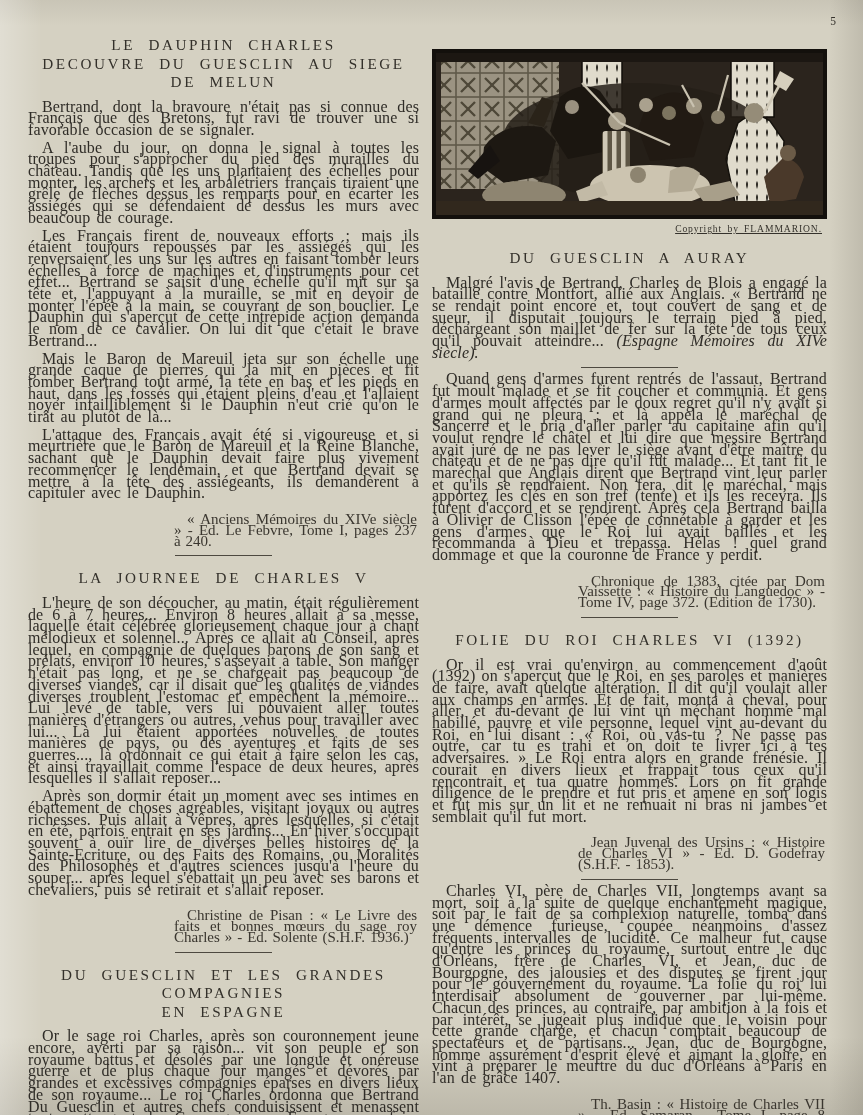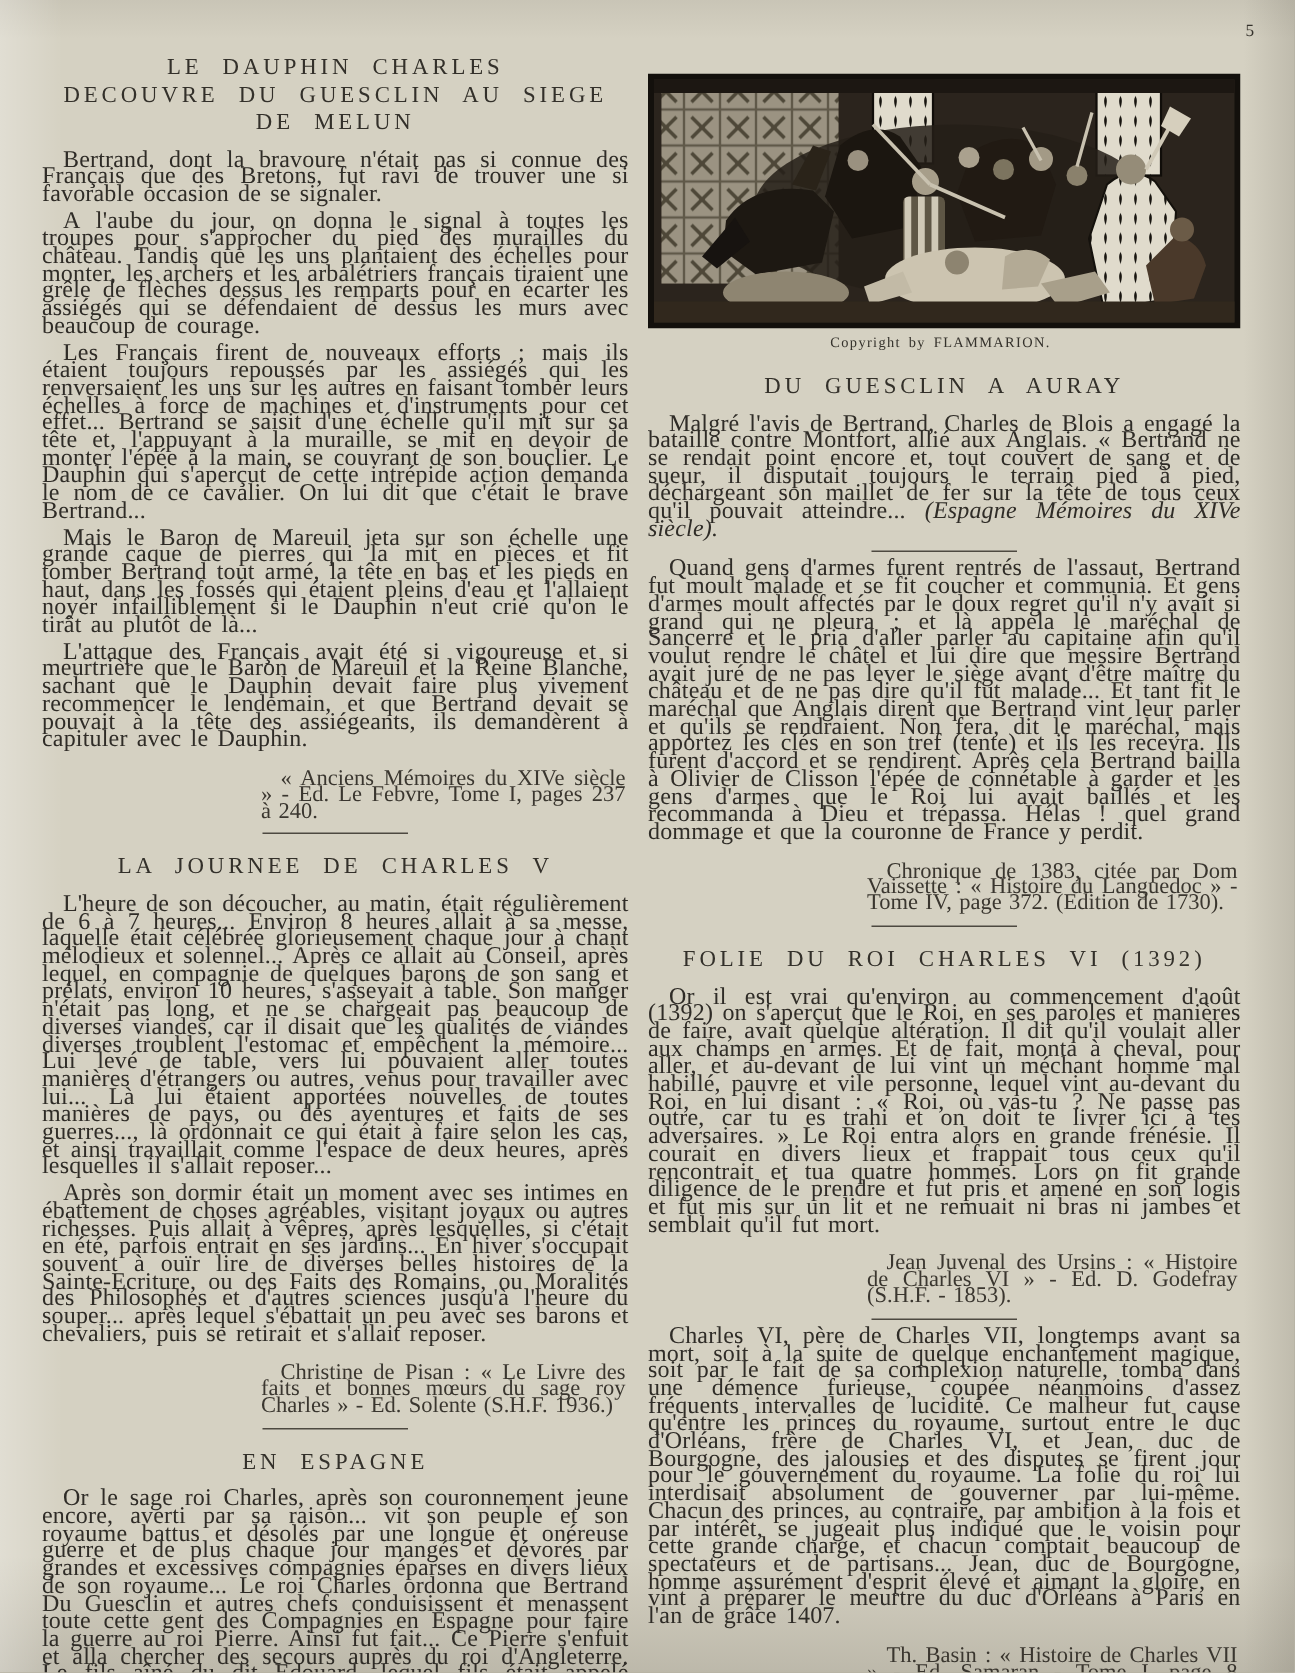--- a/index.html
+++ b/index.html
@@ -39,55 +39,56 @@
     word-spacing:1.2px;color:#3a362f;
     margin:15px 2px 9px 146px;
   }
   .divider{
     border:none;border-top:1px solid #4d4940;
     width:97px;margin:9px auto 5px;height:0;
   }
   .photo-figure{margin:15px 0 0 0;}
   .photo{display:block;width:395px;height:170px;}
   .photo-caption{
-    text-align:center;font-size:9.6px;letter-spacing:.9px;
-    word-spacing:2px;color:#35322c;margin:4px 5px 15px 0;
+    text-align:right;font-size:9.6px;letter-spacing:.9px;
+    word-spacing:2px;color:#35322c;margin:4px 5px 15px 0;text-decoration:underline;
   }
 </style>
 </head>
 <body>
 
 <div class="page">
   <div class="page-number">5</div>
 
   <div class="columns">
 
     <div class="col-left">
 
       <h2 class="head">
         <span class="head-line">LE DAUPHIN CHARLES</span>
         <span class="head-line">DECOUVRE DU GUESCLIN AU SIEGE DE MELUN</span>
       </h2>
       <p class="body">Bertrand, dont la bravoure n'était pas si connue des Français que des Bretons, fut ravi de trouver une si favorable occasion de se signaler.</p>
       <p class="body">A l'aube du jour, on donna le signal à toutes les troupes pour s'approcher du pied des murailles du château. Tandis que les uns plantaient des échelles pour monter, les archers et les arbalétriers français tiraient une grêle de flèches dessus les remparts pour en écarter les assiégés qui se défendaient de dessus les murs avec beaucoup de courage.</p>
       <p class="body">Les Français firent de nouveaux efforts ; mais ils étaient toujours repoussés par les assiégés qui les renversaient les uns sur les autres en faisant tomber leurs échelles à force de machines et d'instruments pour cet effet... Bertrand se saisit d'une échelle qu'il mit sur sa tête et, l'appuyant à la muraille, se mit en devoir de monter l'épée à la main, se couvrant de son bouclier. Le Dauphin qui s'aperçut de cette intrépide action demanda le nom de ce cavalier. On lui dit que c'était le brave Bertrand...</p>
       <p class="body">Mais le Baron de Mareuil jeta sur son échelle une grande caque de pierres qui la mit en pièces et fit tomber Bertrand tout armé, la tête en bas et les pieds en haut, dans les fossés qui étaient pleins d'eau et l'allaient noyer infailliblement si le Dauphin n'eut crié qu'on le tirât au plutôt de là...</p>
-      <p class="body">L'attaque des Français avait été si vigoureuse et si meurtrière que le Baron de Mareuil et la Reine Blanche, sachant que le Dauphin devait faire plus vivement recommencer le lendemain, et que Bertrand devait se pouvait à la tête des assiégeants, ils demandèrent à capituler avec le Dauphin.</p>
+      <p class="body">L'attaque des Français avait été si vigoureuse et si meurtrière que le Baron de Mareuil et la Reine Blanche, sachant que le Dauphin devait faire plus vivement recommencer le lendemain, et que Bertrand devait se mettre à la tête des assiégeants, ils demandèrent à capituler avec le Dauphin.</p>
       <div class="citation">« Anciens Mémoires du XIVe siècle » - Ed. Le Febvre, Tome I, pages 237 à 240.</div>
 
       <hr class="divider">
 
       <h2 class="head">LA JOURNEE DE CHARLES V</h2>
       <p class="body">L'heure de son découcher, au matin, était régulièrement de 6 à 7 heures... Environ 8 heures allait à sa messe, laquelle était célébrée glorieusement chaque jour à chant mélodieux et solennel... Après ce allait au Conseil, après lequel, en compagnie de quelques barons de son sang et prélats, environ 10 heures, s'asseyait à table. Son manger n'était pas long, et ne se chargeait pas beaucoup de diverses viandes, car il disait que les qualités de viandes diverses troublent l'estomac et empêchent la mémoire... Lui levé de table, vers lui pouvaient aller toutes manières d'étrangers ou autres, venus pour travailler avec lui... Là lui étaient apportées nouvelles de toutes manières de pays, ou des aventures et faits de ses guerres..., là ordonnait ce qui était à faire selon les cas, et ainsi travaillait comme l'espace de deux heures, après lesquelles il s'allait reposer...</p>
       <p class="body">Après son dormir était un moment avec ses intimes en ébattement de choses agréables, visitant joyaux ou autres richesses. Puis allait à vêpres, après lesquelles, si c'était en été, parfois entrait en ses jardins... En hiver s'occupait souvent à ouïr lire de diverses belles histoires de la Sainte-Ecriture, ou des Faits des Romains, ou Moralités des Philosophes et d'autres sciences jusqu'à l'heure du souper... après lequel s'ébattait un peu avec ses barons et chevaliers, puis se retirait et s'allait reposer.</p>
       <div class="citation">Christine de Pisan : « Le Livre des faits et bonnes mœurs du sage roy Charles » - Ed. Solente (S.H.F. 1936.)</div>
 
       <hr class="divider">
 
       <h2 class="head">
+        <span class="head-line">DU GUESCLIN ET LES GRANDES COMPAGNIES</span>
         <span class="head-line">EN ESPAGNE</span>
       </h2>
       <p class="body">Or le sage roi Charles, après son couronnement jeune encore, averti par sa raison... vit son peuple et son royaume battus et désolés par une longue et onéreuse guerre et de plus chaque jour mangés et dévorés par grandes et excessives compagnies éparses en divers lieux de son royaume... Le roi Charles ordonna que Bertrand Du Guesclin et autres chefs conduisissent et menassent toute cette gent des Compagnies en Espagne pour faire la guerre au roi Pierre. Ainsi fut fait... Ce Pierre s'enfuit et alla chercher des secours auprès du roi d'Angleterre. Le fils aîné du dit Edouard, lequel fils était appelé Prince de Galles, alla à son secours en personne avec une grande foison d'Anglais. Par laquelle aide Pierre fut remis en son royaume et les Français et Bertrand déconfits... Et après ces choses, l'espace de trois ans, Bertrand, délivré par rançon, retourna en Espagne avec foison de Français. Avec son aide Henri fut remis comme roi et conquis tout le pays. Le roi Pierre, pris par son frère, eut la tête tranchée.</p>
       <div class="citation">« Montfort de Pisan : « Le Livre des faits et bonnes mœurs », 2e partie. (Ed. Solente).</div>
 
     </div>
 
     <div class="col-right">
 
       <figure class="photo-figure">

